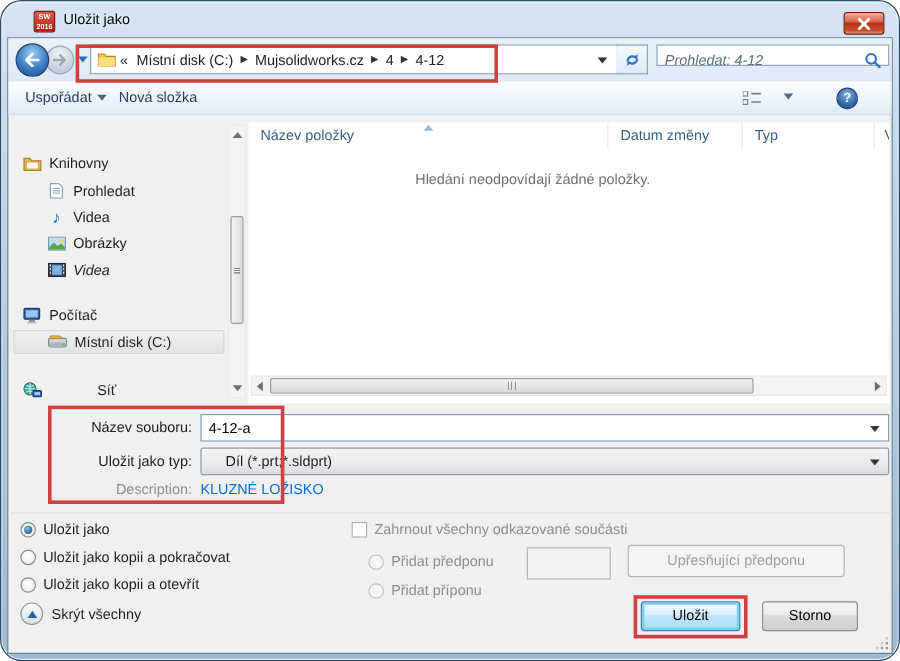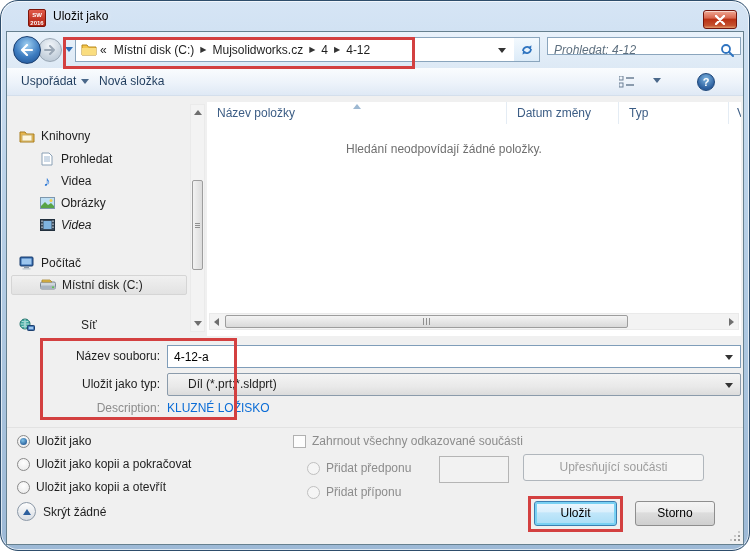--- a/index.html
+++ b/index.html
@@ -346,27 +346,27 @@
     </div>
     <div class="opt-row dim" style="left:300px;top:428px;">
       <span class="radio disabled"></span>
       <span>Přidat předponu</span>
     </div>
     <div class="opt-row dim" style="left:300px;top:452px;">
       <span class="radio disabled"></span>
       <span>Přidat příponu</span>
     </div>
     <div class="mini-input"></div>
-    <div class="adv-btn">Upřesňující součásti</div>
+    <div class="adv-btn">Upřesňující předponu</div>
 
     <div class="hide-folders">
       <span class="hf-circle">
           <span class="tri-up-blue"></span>
         </span>
-      <span>Skrýt žádné</span>
+      <span>Skrýt všechny</span>
     </div>
     <div class="btn save-btn">Uložit</div>
     <div class="btn cancel-btn">Storno</div>
     <div class="grip"></div>
 
     <div class="red-box red-fields"></div>
     <div class="red-box red-save"></div>
   </div>
 
   <div class="red-box red-address" style="top:36px;left:62px;"></div>

